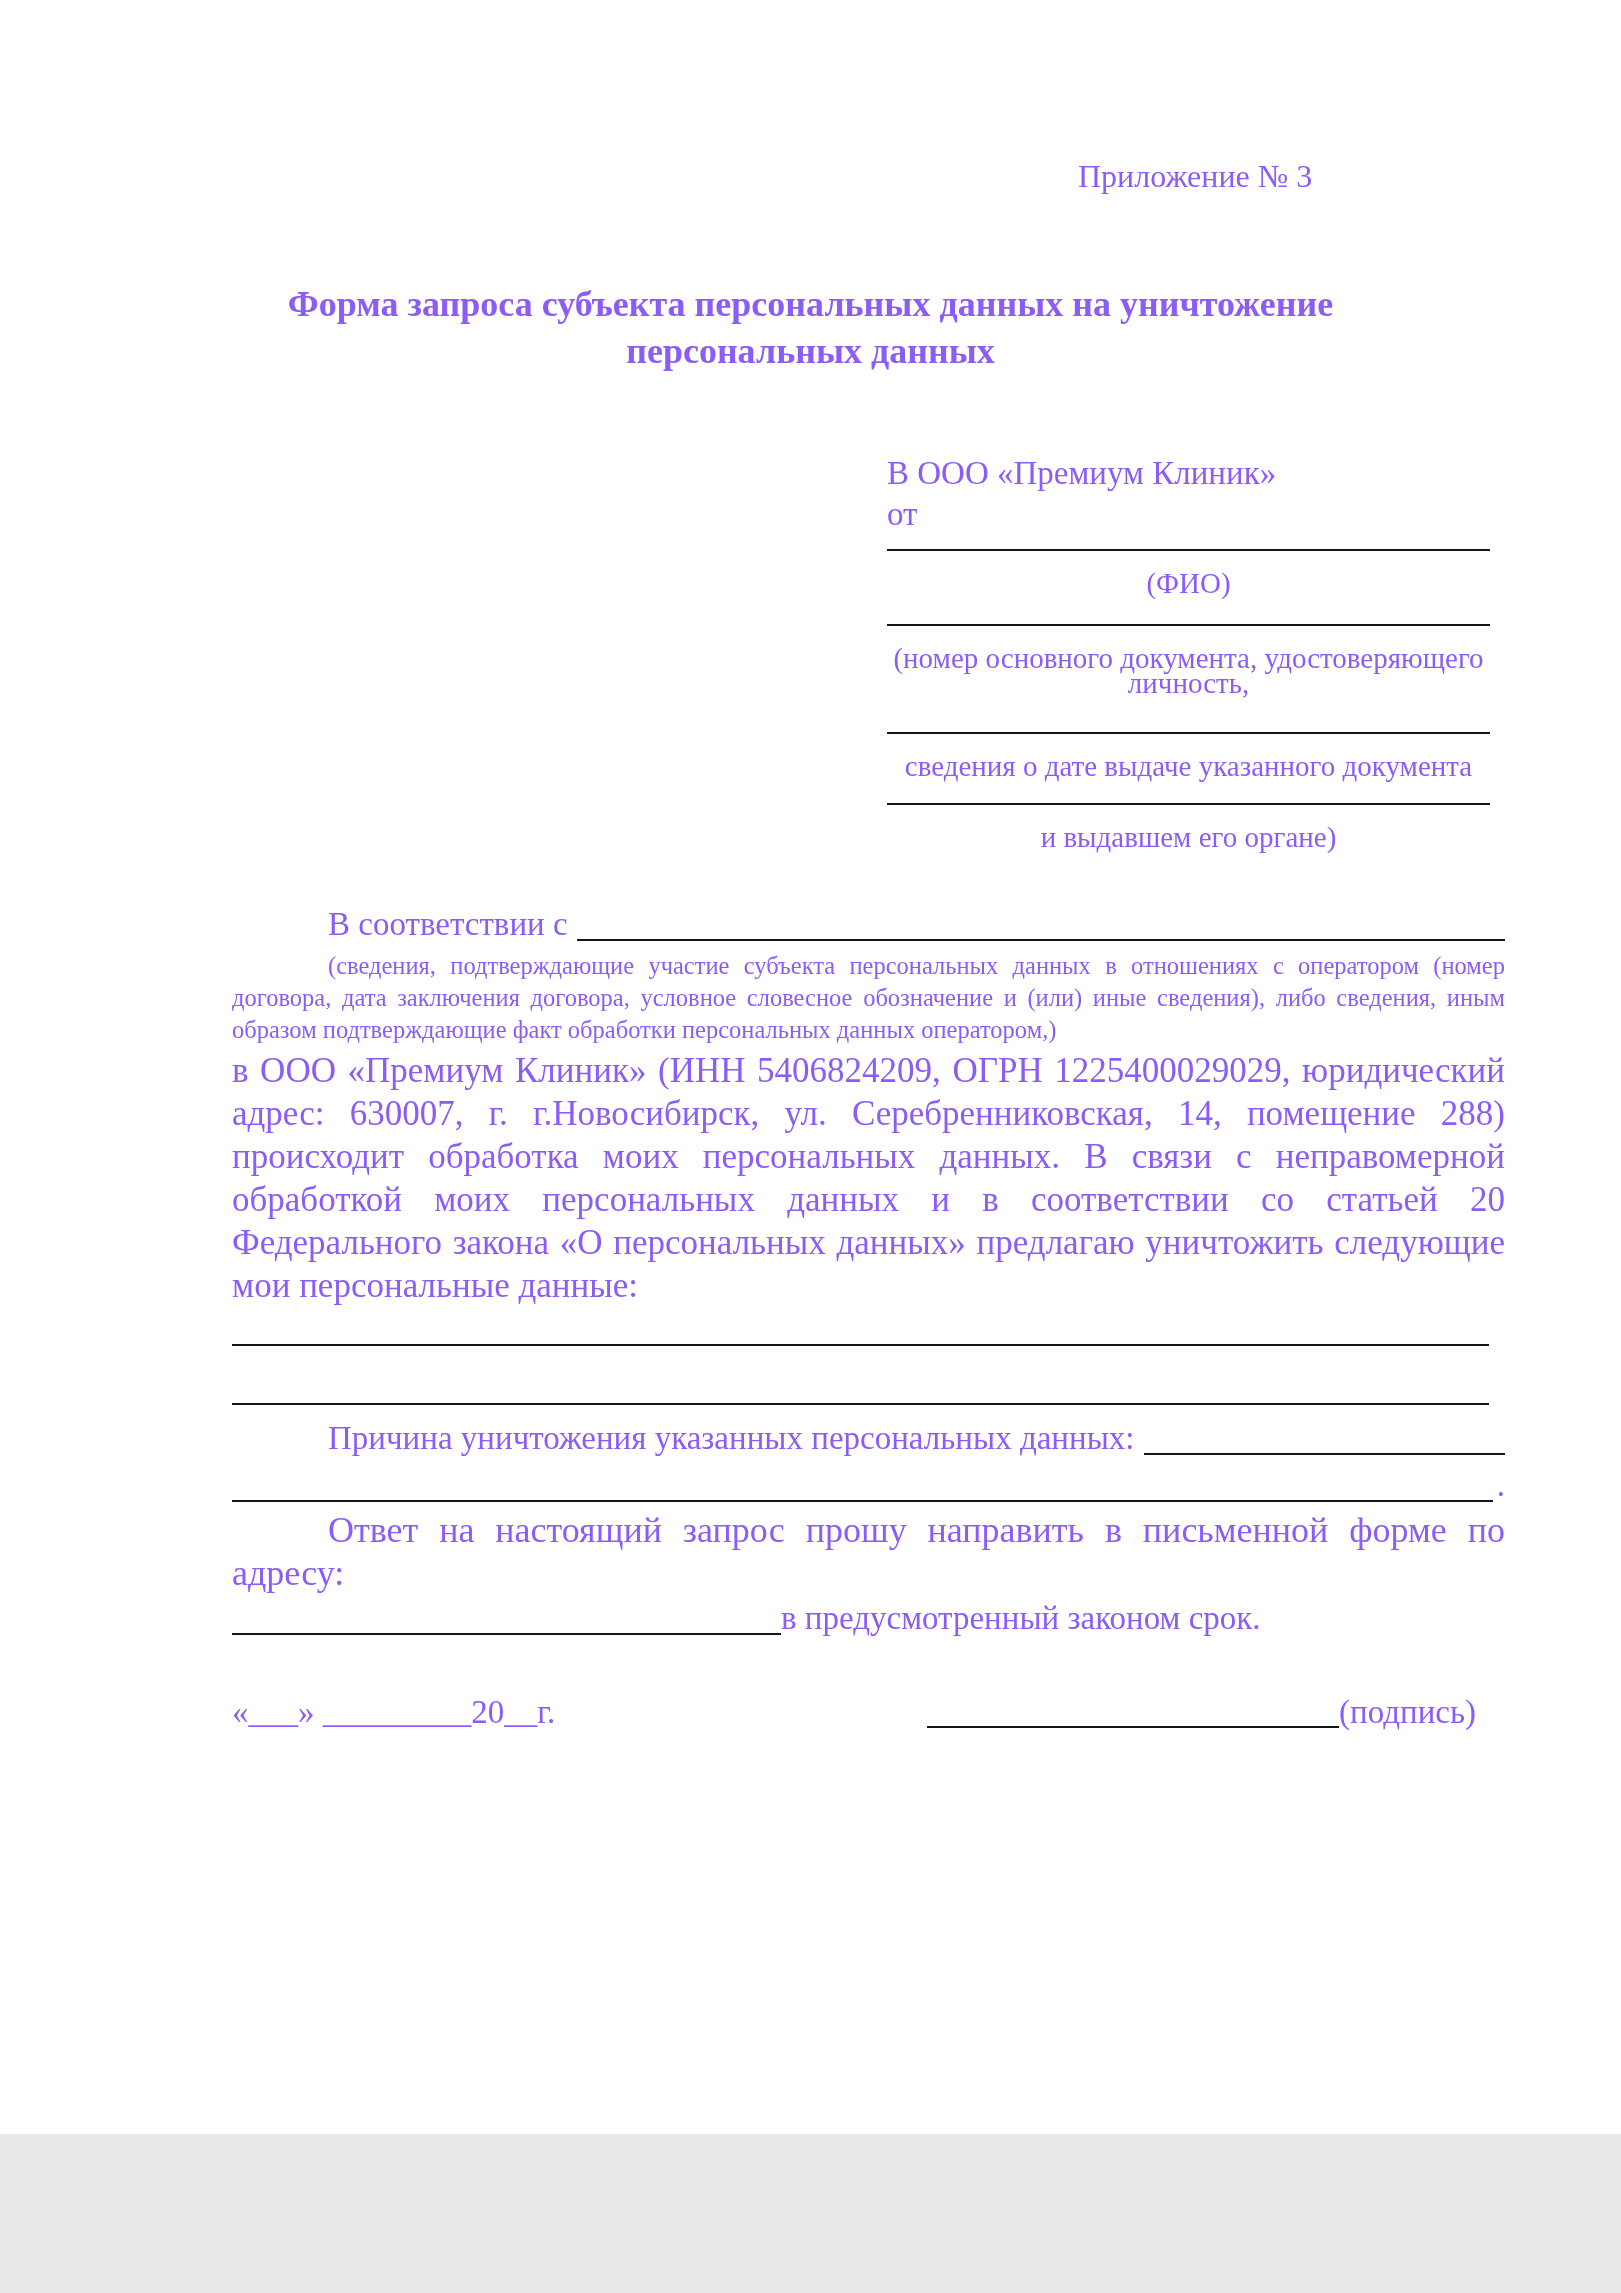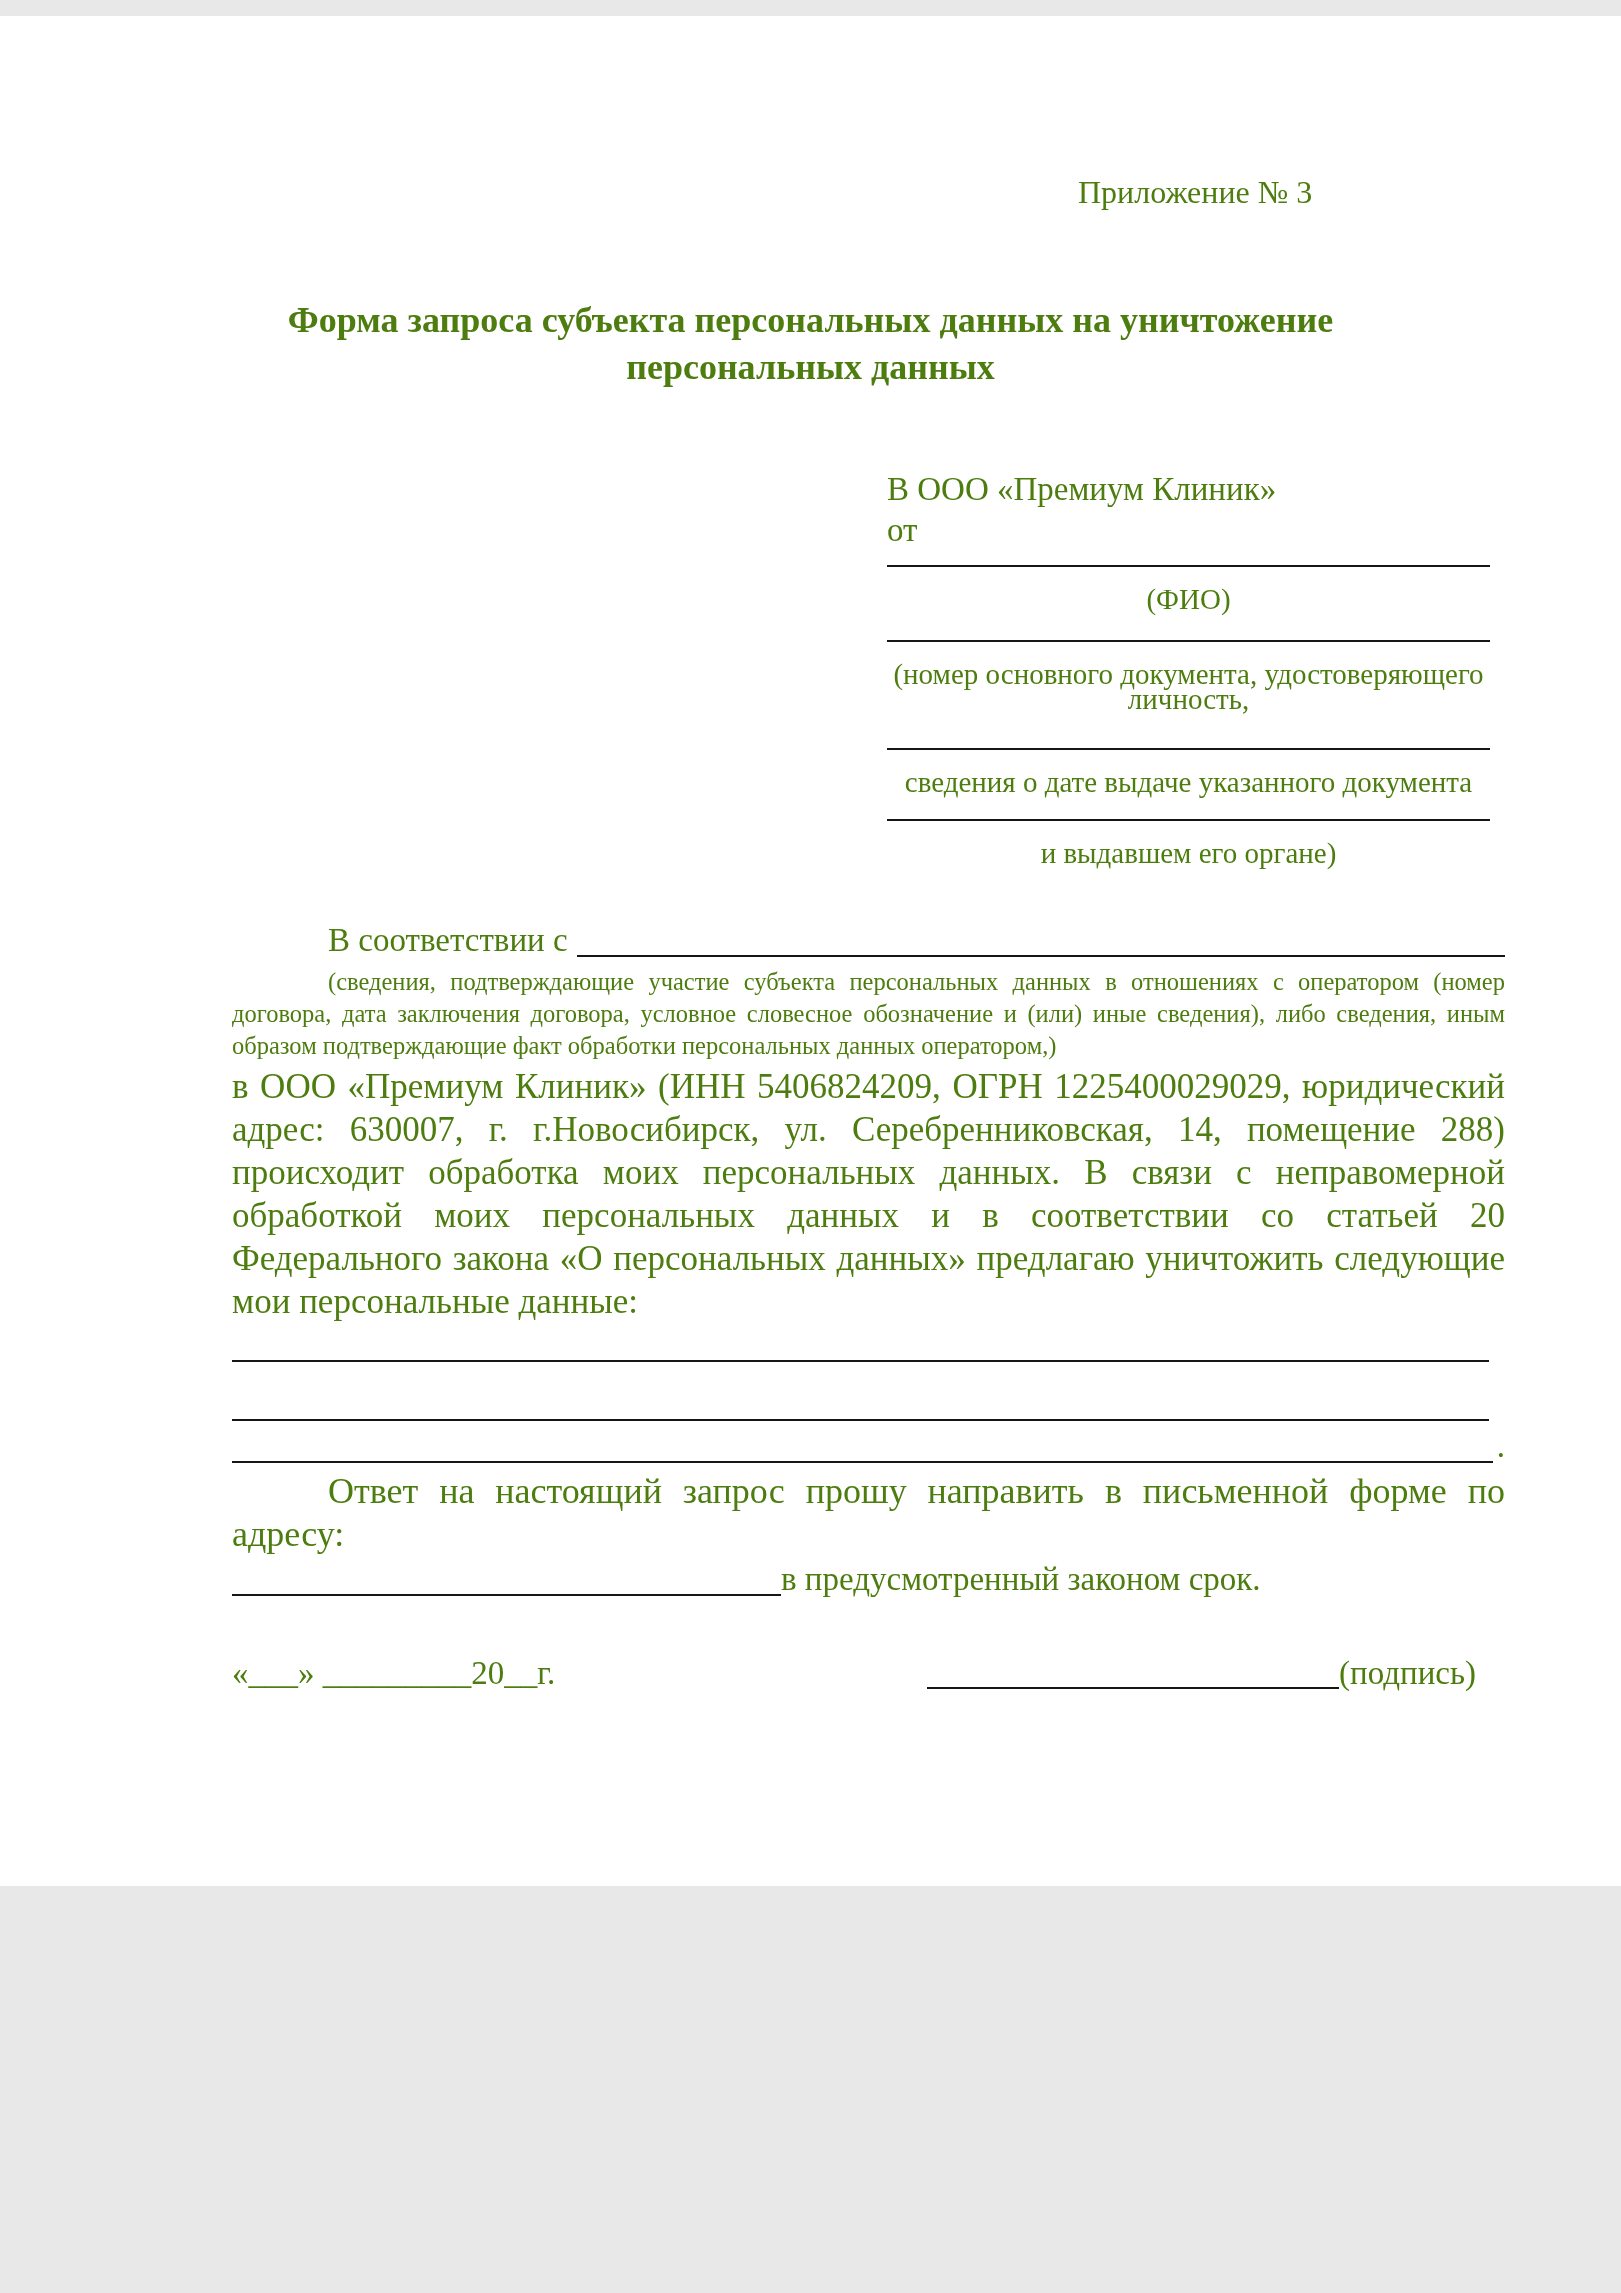--- a/index.html
+++ b/index.html
@@ -1,23 +1,23 @@
 <!DOCTYPE html>
 <html><head>
 <meta charset="utf-8">
 <style>
   * { box-sizing: border-box; }
   html, body { margin: 0; padding: 0; background: #e8e8e8; }
   .page {
     position: relative;
     width: 1621px;
-    height: 1870px;
-    margin: 16px auto;
+    height: 2134px;
+    margin: 0 auto;
     background: #ffffff;
-    color: #4d7c0f;
+    color: #8b5cf6;
     font-family: "Liberation Serif", "DejaVu Serif", serif;
     padding: 155px 116px 0 232px;
     overflow: hidden;
   }
   
   .appendix {
     margin-left: 846px;
     margin-right: -78px;
     font-size: 32px;
     line-height: 42px;
@@ -164,20 +164,24 @@
     <span class="fl"></span>
   </div>
 
   <div class="note">(сведения, подтверждающие участие субъекта персональных данных в отношениях с оператором (номер договора, дата заключения договора, условное словесное обозначение и (или) иные сведения), либо сведения, иным образом подтверждающие факт обработки персональных данных оператором,)</div>
 
   <div class="mainp">в ООО «Премиум Клиник» (ИНН 5406824209, ОГРН 1225400029029, юридический адрес: 630007, г. г.Новосибирск, ул. Серебренниковская, 14, помещение 288) происходит обработка моих персональных данных. В связи с неправомерной обработкой моих персональных данных и в соответствии со статьей 20 Федерального закона «О персональных данных» предлагаю уничтожить следующие мои персональные данные:</div>
 
   <div class="blankline fl b1"></div>
   <div class="blankline fl b2"></div>
 
+  <div class="reason-row">
+    <span class="label">Причина уничтожения указанных персональных данных:</span>
+    <span class="fl"></span>
+  </div>
   <div class="reason-cont">
     <span class="fl"></span>
     <span>.</span>
   </div>
 
   <div class="answer">Ответ на настоящий запрос прошу направить в письменной форме по адресу:</div>
   <div class="address-row">
     <span class="fl"></span>
     <span class="tail">в предусмотренный законом срок.</span>
   </div>

